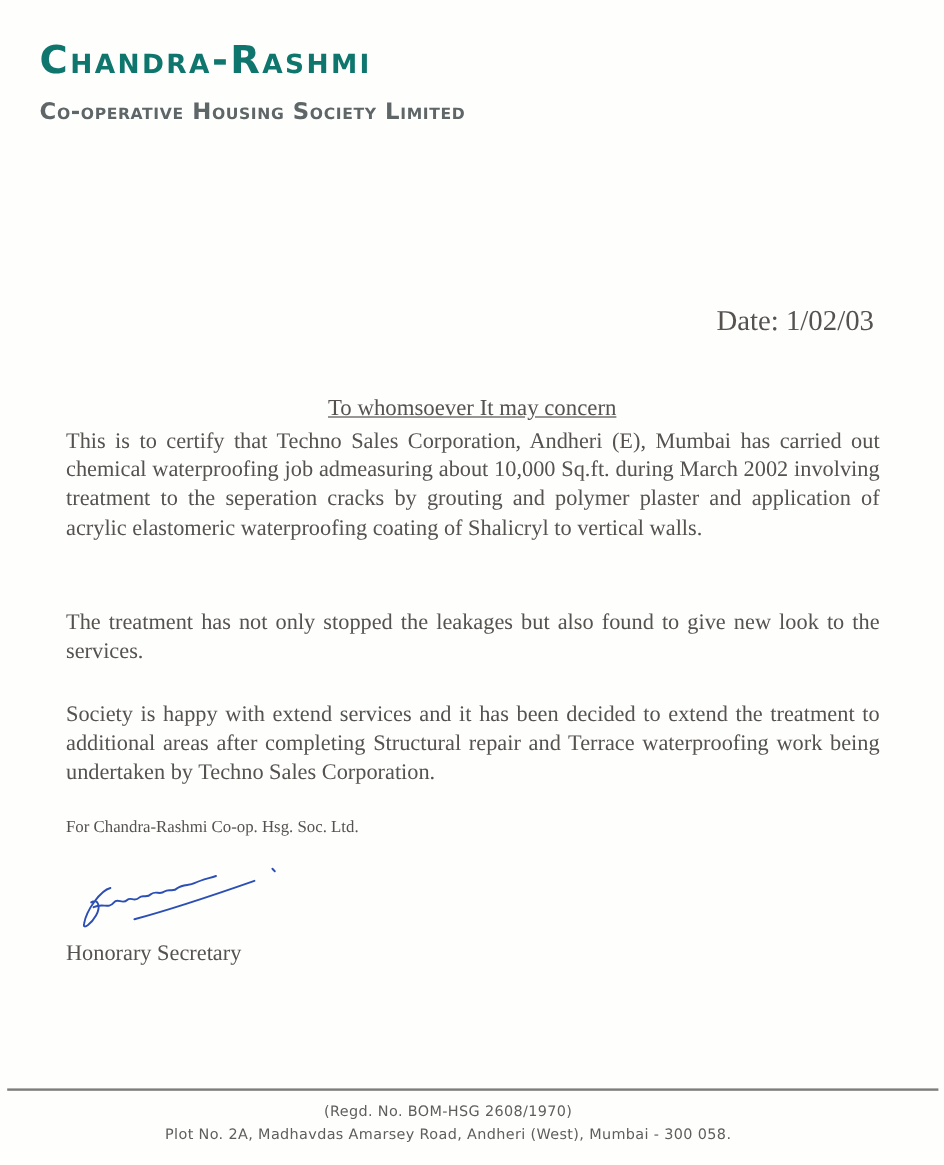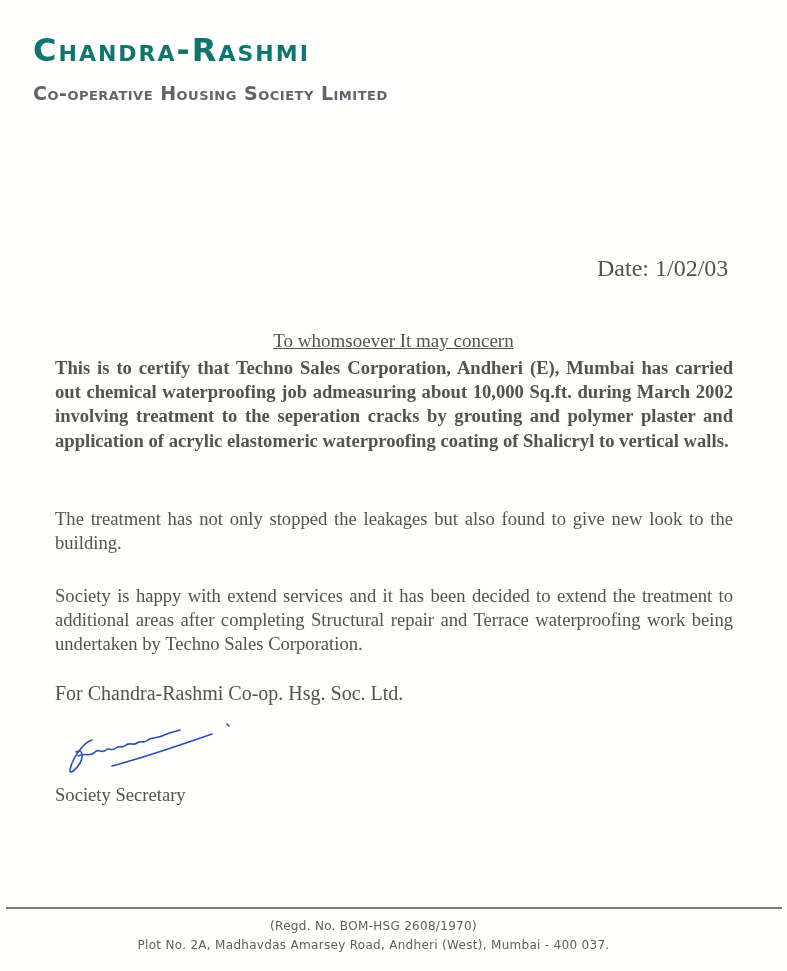--- a/index.html
+++ b/index.html
@@ -28,24 +28,24 @@
     text-align: center; font-size: 19px; text-decoration: underline;
     padding-left: 0px;
     margin-top: 24px;
   }
   .subject span { margin-left: 0px; }
   .para {
     position: absolute; left: 55px; width: 678px;
     font-size: 18.6px; line-height: 24.2px; text-align: justify;
     text-align-last: left;
   }
-  #p1 { top: 356px; font-weight: bold; }
+  #p1 { top: 356px; }
   #p2 { top: 507px; }
   #p3 { top: 584px; }
-  .closing { position: absolute; left: 55px; top: 682px; font-size: 20px; }
+  .closing { position: absolute; left: 55px; top: 682px; font-size: 14px; }
   .signature { position: absolute; left: 62px; top: 718px; }
   .role { position: absolute; left: 55px; top: 784px; font-size: 18.6px; }
   .rule {
     position: absolute; left: 6px; width: 776px; top: 907px;
     height: 2px; background: #7d7d7b;
   }
   .footer {
     position: absolute; left: 0; width: 747px; top: 917px;
     text-align: center;
     font-family: "DejaVu Sans", "Liberation Sans", sans-serif;
@@ -58,36 +58,36 @@
 <div class="letterhead">
   <div class="lh-title">Chandra-Rashmi</div>
   <div class="lh-sub">Co-operative Housing Society Limited</div>
 </div>
 
 <div class="date">Date: 1/02/03</div>
 
 <div class="subject"><span>To whomsoever It may concern</span></div>
 
 <div class="para" id="p1">This is to certify that Techno Sales Corporation, Andheri (E), Mumbai has carried out chemical waterproofing job admeasuring about 10,000 Sq.ft. during March 2002 involving treatment to the seperation cracks by grouting and polymer plaster and application of acrylic elastomeric waterproofing coating of Shalicryl to vertical walls.</div>
-<div class="para" id="p2">The treatment has not only stopped the leakages but also found to give new look to the building.</div>
+<div class="para" id="p2">The treatment has not only stopped the leakages but also found to give new look to the services.</div>
 <div class="para" id="p3">Society is happy with extend services and it has been decided to extend the treatment to additional areas after completing Structural repair and Terrace waterproofing work being undertaken by Techno Sales Corporation.</div>
 
 <div class="closing">For Chandra-Rashmi Co-op. Hsg. Soc. Ltd.</div>
 
 <div class="signature">
   <svg width="180" height="60" viewBox="0 0 180 60" xmlns="http://www.w3.org/2000/svg">
     <g fill="none" stroke="#2b4fb5" stroke-width="1.6" stroke-linecap="round" stroke-linejoin="round">
       <path d="M30 22 C22 24 10 40 8 52 C7 57 14 52 18 45 C22 38 20 30 14 34"></path>
       <path d="M16 38 C24 34 28 40 33 34 C36 30 40 36 44 32 C47 29 50 34 54 30 C57 27 60 31 64 27 C68 24 71 28 75 25 C79 22 82 26 86 22 C90 19 96 20 100 18 C106 15 112 14 118 12"></path>
       <path d="M50 48 C80 40 110 30 150 16"></path>
       <path d="M165 6 L167 8"></path>
     </g>
   </svg>
 </div>
 
-<div class="role">Society Secretary</div>
+<div class="role">Honorary Secretary</div>
 
 <div class="rule"></div>
 
 <div class="footer">
   <div>(Regd. No. BOM-HSG 2608/1970)</div>
-  <div>Plot No. 2A, Madhavdas Amarsey Road, Andheri (West), Mumbai - 400 037.</div>
+  <div>Plot No. 2A, Madhavdas Amarsey Road, Andheri (West), Mumbai - 300 058.</div>
 </div>
 
 </body></html>

